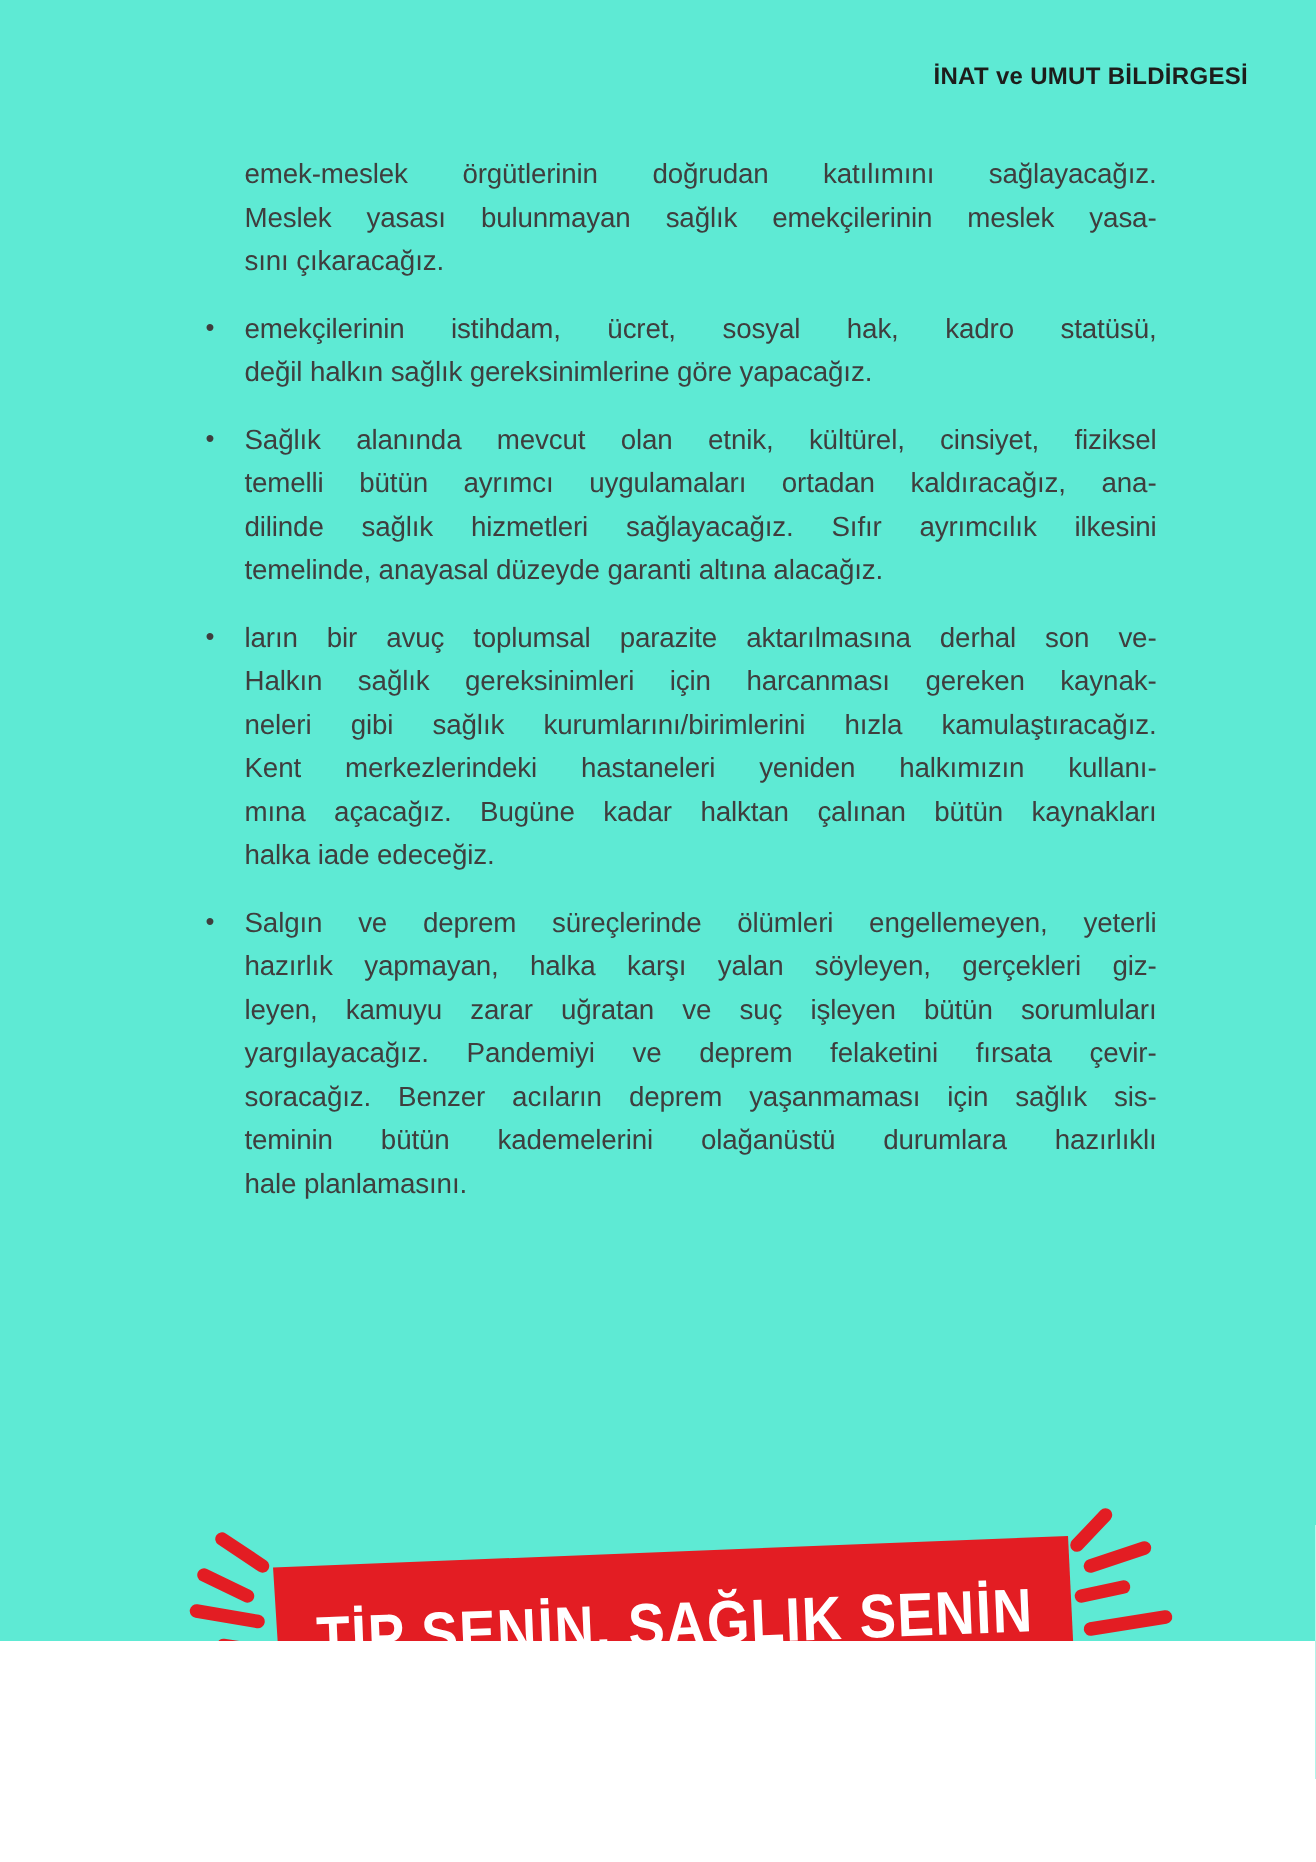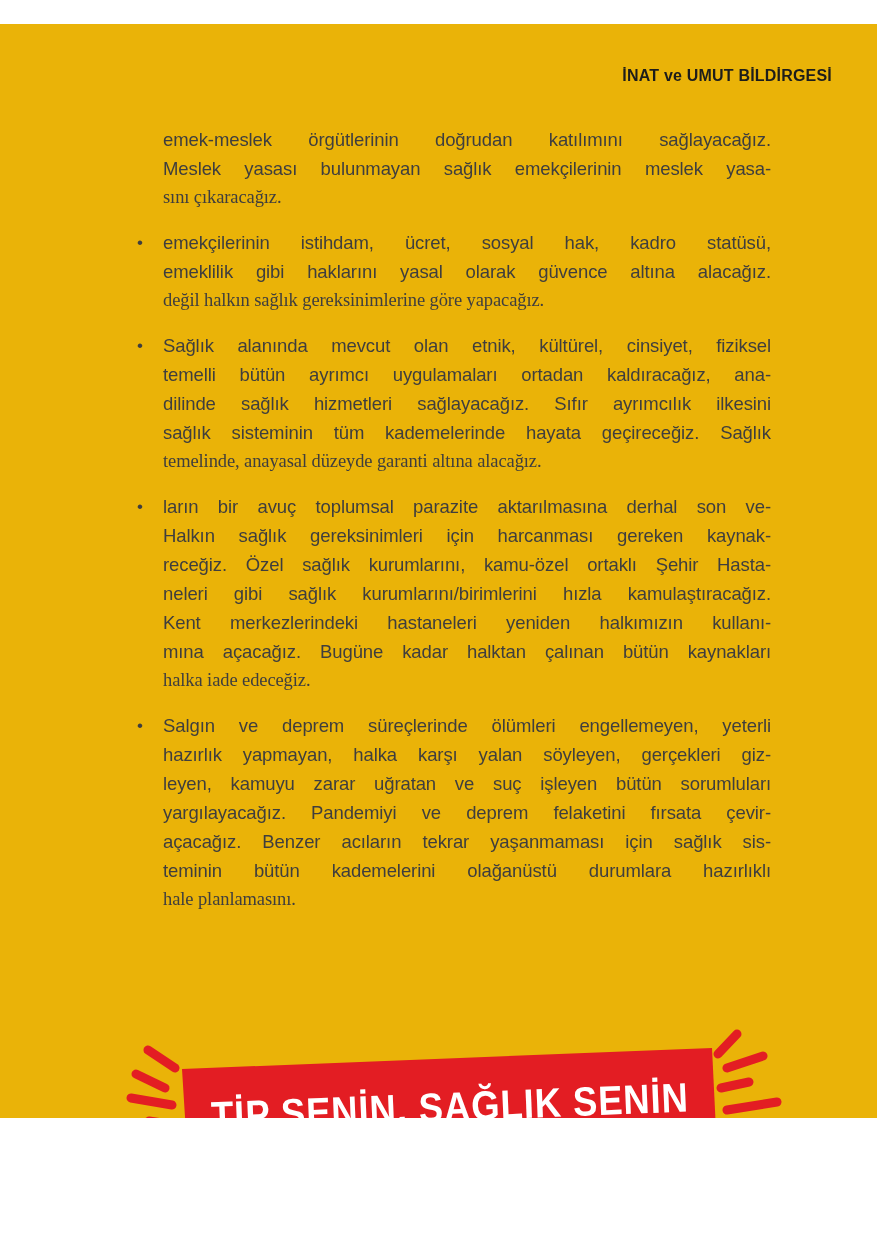--- a/index.html
+++ b/index.html
@@ -1,23 +1,22 @@
 <!DOCTYPE html>
 <html lang="tr"><head>
 <meta charset="utf-8">
 <style>
   html, body { margin: 0; padding: 0; background: #ffffff; }
   .page {
     position: relative;
     width: 877px;
     height: 1094px;
-    background: #eab308;
+    background: #5eead4;
     overflow: hidden;
     font-family: "Liberation Sans", sans-serif;
-    margin-top: 24px;
   }
 
   
   .header-title {
     position: absolute;
     top: 43px;
     right: 45px;
     font-size: 16px;
     font-weight: 700;
     letter-spacing: 0.2px;
@@ -47,21 +46,20 @@
     color: #3f3e3e;
   }
   .para { flex: 1; min-width: 0; }
   .para .line, .para-cont .line {
     text-align: justify;
     text-align-last: justify;
   }
   .para .line:last-child, .para-cont .line:last-child {
     text-align: left;
     text-align-last: left;
-    font-family: Liberation Serif, serif;
   }
 
   
   .banner-wrap {
     position: absolute;
     left: 115px;
     top: 1000px;
     width: 685px;
     height: 195px;
   }
@@ -101,57 +99,54 @@
     <div class="para-cont">
         <div class="line">emek-meslek örgütlerinin doğrudan katılımını sağlayacağız.</div>
         <div class="line">Meslek yasası bulunmayan sağlık emekçilerinin meslek yasa-</div>
         <div class="line">sını çıkaracağız.</div>
       </div>
 
     <div class="bullet-item">
       <div class="bullet-marker">•</div>
       <div class="para">
           <div class="line">emekçilerinin istihdam, ücret, sosyal hak, kadro statüsü,</div>
-          <div class="line">emeklilik gibi haklarını yasal olarak güvence altına alacağız.</div>
           <div class="line">değil halkın sağlık gereksinimlerine göre yapacağız.</div>
         </div>
     </div>
 
     <div class="bullet-item">
       <div class="bullet-marker">•</div>
       <div class="para">
           <div class="line">Sağlık alanında mevcut olan etnik, kültürel, cinsiyet, fiziksel</div>
           <div class="line">temelli bütün ayrımcı uygulamaları ortadan kaldıracağız, ana-</div>
           <div class="line">dilinde sağlık hizmetleri sağlayacağız. Sıfır ayrımcılık ilkesini</div>
-          <div class="line">sağlık sisteminin tüm kademelerinde hayata geçireceğiz. Sağlık</div>
           <div class="line">temelinde, anayasal düzeyde garanti altına alacağız.</div>
         </div>
     </div>
 
     <div class="bullet-item">
       <div class="bullet-marker">•</div>
       <div class="para">
           <div class="line">ların bir avuç toplumsal parazite aktarılmasına derhal son ve-</div>
           <div class="line">Halkın sağlık gereksinimleri için harcanması gereken kaynak-</div>
-          <div class="line">receğiz. Özel sağlık kurumlarını, kamu-özel ortaklı Şehir Hasta-</div>
           <div class="line">neleri gibi sağlık kurumlarını/birimlerini hızla kamulaştıracağız.</div>
           <div class="line">Kent merkezlerindeki hastaneleri yeniden halkımızın kullanı-</div>
           <div class="line">mına açacağız. Bugüne kadar halktan çalınan bütün kaynakları</div>
           <div class="line">halka iade edeceğiz.</div>
         </div>
     </div>
 
     <div class="bullet-item">
       <div class="bullet-marker">•</div>
       <div class="para">
           <div class="line">Salgın ve deprem süreçlerinde ölümleri engellemeyen, yeterli</div>
           <div class="line">hazırlık yapmayan, halka karşı yalan söyleyen, gerçekleri giz-</div>
           <div class="line">leyen, kamuyu zarar uğratan ve suç işleyen bütün sorumluları</div>
           <div class="line">yargılayacağız. Pandemiyi ve deprem felaketini fırsata çevir-</div>
-          <div class="line">açacağız. Benzer acıların tekrar yaşanmaması için sağlık sis-</div>
+          <div class="line">soracağız. Benzer acıların deprem yaşanmaması için sağlık sis-</div>
           <div class="line">teminin bütün kademelerini olağanüstü durumlara hazırlıklı</div>
           <div class="line">hale planlamasını.</div>
         </div>
     </div>
 
   </div>
 
   <div class="banner-wrap">
     <svg width="685" height="195" viewBox="0 0 685 195">
 

